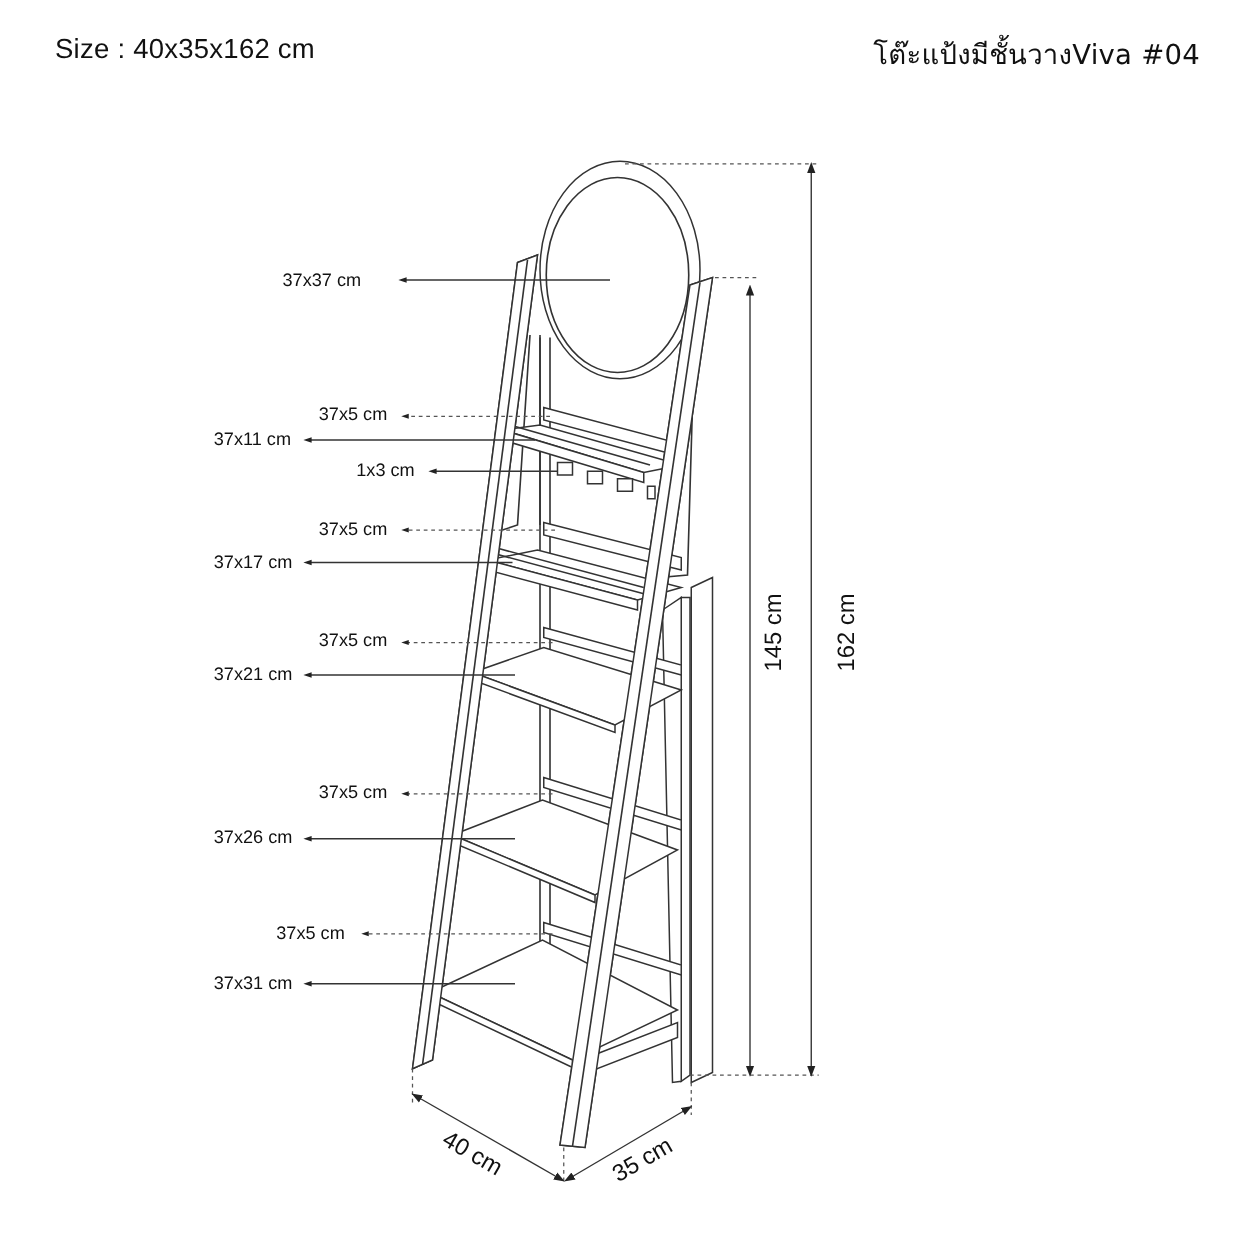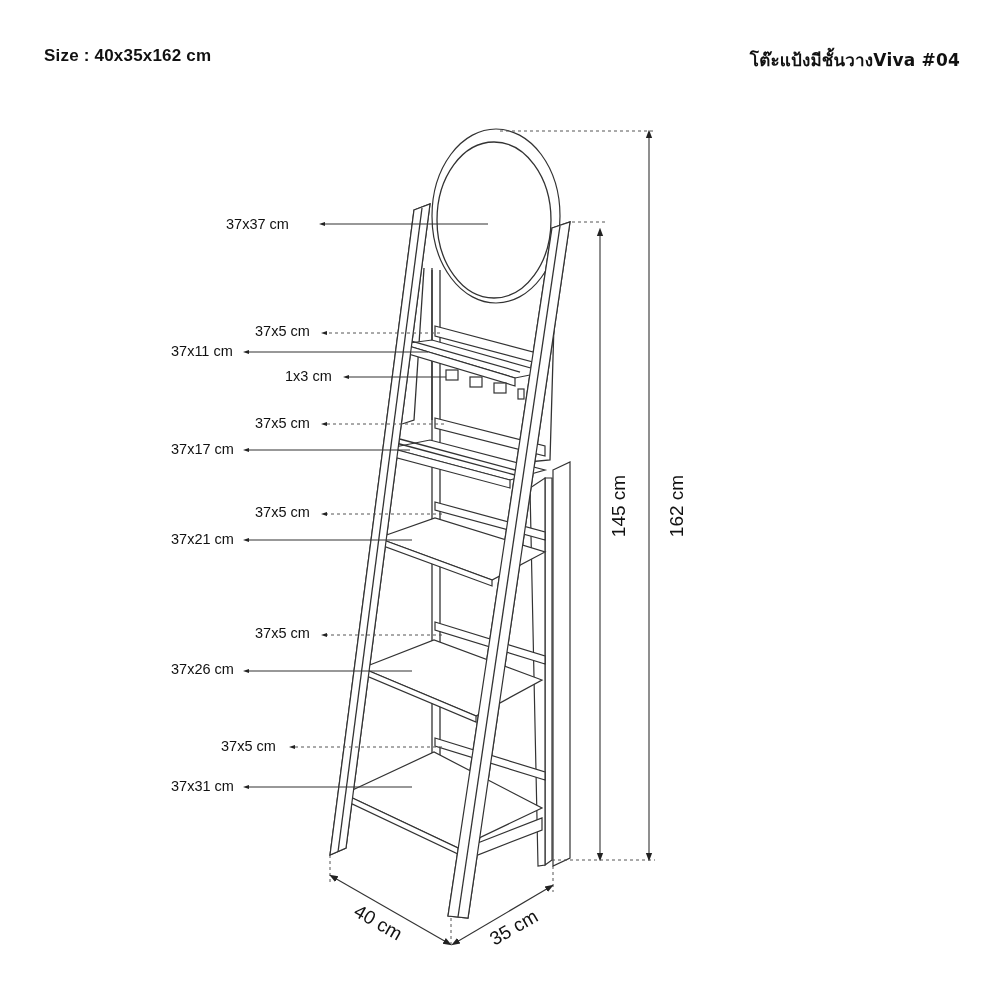--- a/index.html
+++ b/index.html
@@ -1,17 +1,17 @@
 <!DOCTYPE html>
 <html><head>
 <meta charset="utf-8">
 <style>
   html, body { margin: 0; padding: 0; background: #ffffff; }
   body { width: 1000px; height: 1000px; position: relative; overflow: hidden; font-family: "Liberation Sans", "DejaVu Sans", sans-serif; color: #111; }
-  .hdr { position: absolute; top: 46px; font-size: 17px; font-weight: bold; letter-spacing: 0.2px; }
+  .hdr { position: absolute; top: 26px; font-size: 22px; font-weight: normal; letter-spacing: 0.2px; }
   .hdr.left { left: 44px; }
   .hdr.right { right: 40px; font-family: "DejaVu Sans", sans-serif; margin-left: 14px; }
   svg { position: absolute; left: 0; top: 0; }
   .lbl { font-family: "Liberation Sans", "DejaVu Sans", sans-serif; font-size: 14.5px; fill: #111; }
   .dimtxt { font-family: "Liberation Sans", "DejaVu Sans", sans-serif; font-size: 19px; fill: #111; font-weight: 500; }
   .ln { stroke: #333; stroke-width: 1.3; fill: none; }
   .fr { stroke: #333; stroke-width: 1.2; fill: #fff; }
   .lead { stroke: #333; stroke-width: 1.1; fill: none; }
   .dash { stroke: #555; stroke-width: 1; stroke-dasharray: 3 3; fill: none; }
 </style>

